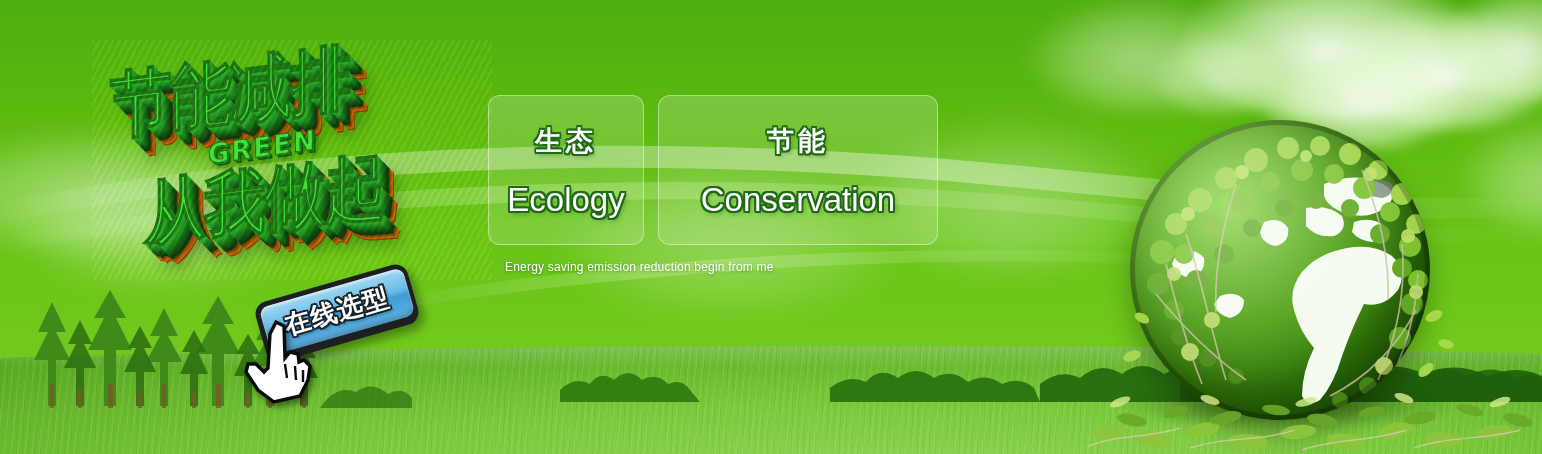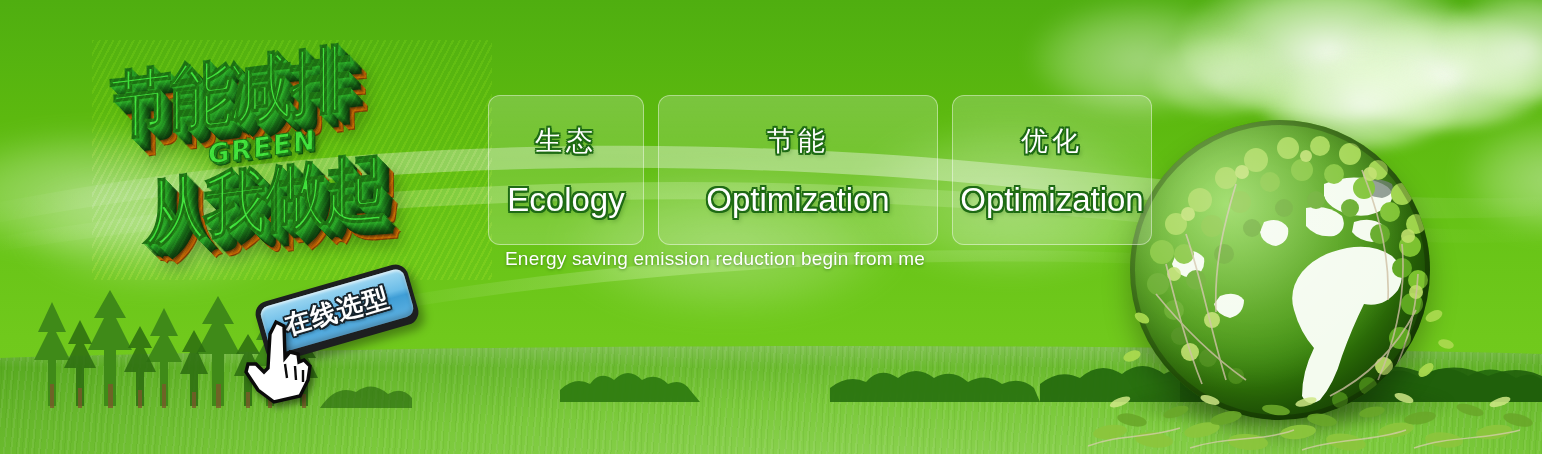--- a/index.html
+++ b/index.html
@@ -106,41 +106,41 @@
     border:1px solid rgba(255,255,255,.42);
     border-radius:12px;
     background:linear-gradient(180deg, rgba(255,255,255,.20) 0%, rgba(255,255,255,.12) 45%, rgba(255,255,255,.16) 100%);
     display:flex;flex-direction:column;align-items:center;justify-content:center;
     padding:8px 16px 14px;
   }
   .card.w1{width:156px;}
   .card.w2{width:280px;}
   .card.w3{width:200px;}
   .card .cn{
-    font-size:27px;color:#ffffff;font-weight:normal;margin-top:8px;letter-spacing:4px;
+    font-size:27px;color:#ffffff;font-weight:bold;margin-top:8px;letter-spacing:4px;
     font-family:"DejaVu Sans","Liberation Sans",sans-serif;
     text-shadow:
       -1.6px -1.6px 0 #1e6b14, 1.6px -1.6px 0 #1e6b14, -1.6px 1.6px 0 #1e6b14, 1.6px 1.6px 0 #1e6b14,
       0 -1.8px 0 #1e6b14, 0 1.8px 0 #1e6b14, -1.8px 0 0 #1e6b14, 1.8px 0 0 #1e6b14,
       2px 3px 4px rgba(20,70,10,.45);
   }
   .card .en{
     font-size:33px;color:#ffffff;margin-top:22px;
     font-family:"Liberation Sans", sans-serif;
     text-shadow:
       -1.7px -1.7px 0 #1e6b14, 1.7px -1.7px 0 #1e6b14, -1.7px 1.7px 0 #1e6b14, 1.7px 1.7px 0 #1e6b14,
       0 -2px 0 #1e6b14, 0 2px 0 #1e6b14, -2px 0 0 #1e6b14, 2px 0 0 #1e6b14,
       2px 3px 5px rgba(20,70,10,.45);
     white-space:nowrap;
   }
 
   
   .tagline{
-    position:absolute;left:505px;top:248px;
-    font-size:19px;color:#ffffff;letter-spacing:.2px;
+    position:absolute;left:505px;top:260px;
+    font-size:12px;color:#ffffff;letter-spacing:.2px;
     text-shadow:0 1px 3px rgba(30,90,10,.55);
     white-space:nowrap;
   }
 
   
   .cta-wrap{position:absolute;left:258px;top:276px;width:170px;height:110px;}
   .cta{
     position:absolute;left:0;top:6px;width:158px;height:62px;
     transform:rotate(-16deg);
     border-radius:13px;
@@ -401,27 +401,23 @@
 
   <div class="cards">
 
     <div class="card w1">
       <div class="cn">生态</div>
       <div class="en">Ecology</div>
     </div>
 
     <div class="card w2">
       <div class="cn">节能</div>
-      <div class="en">Optimization</div>
+      <div class="en">Conservation</div>
     </div>
 
-    <div class="card w3">
-      <div class="cn">优化</div>
-      <div class="en">Optimization</div>
-    </div>
 
   </div>
 
   <div class="tagline">Energy saving emission reduction begin from me</div>
 
   <div class="cta-wrap">
     <div class="cta">
       <div class="cta-inner">
         <span class="cta-label">在线选型</span>
       </div>

